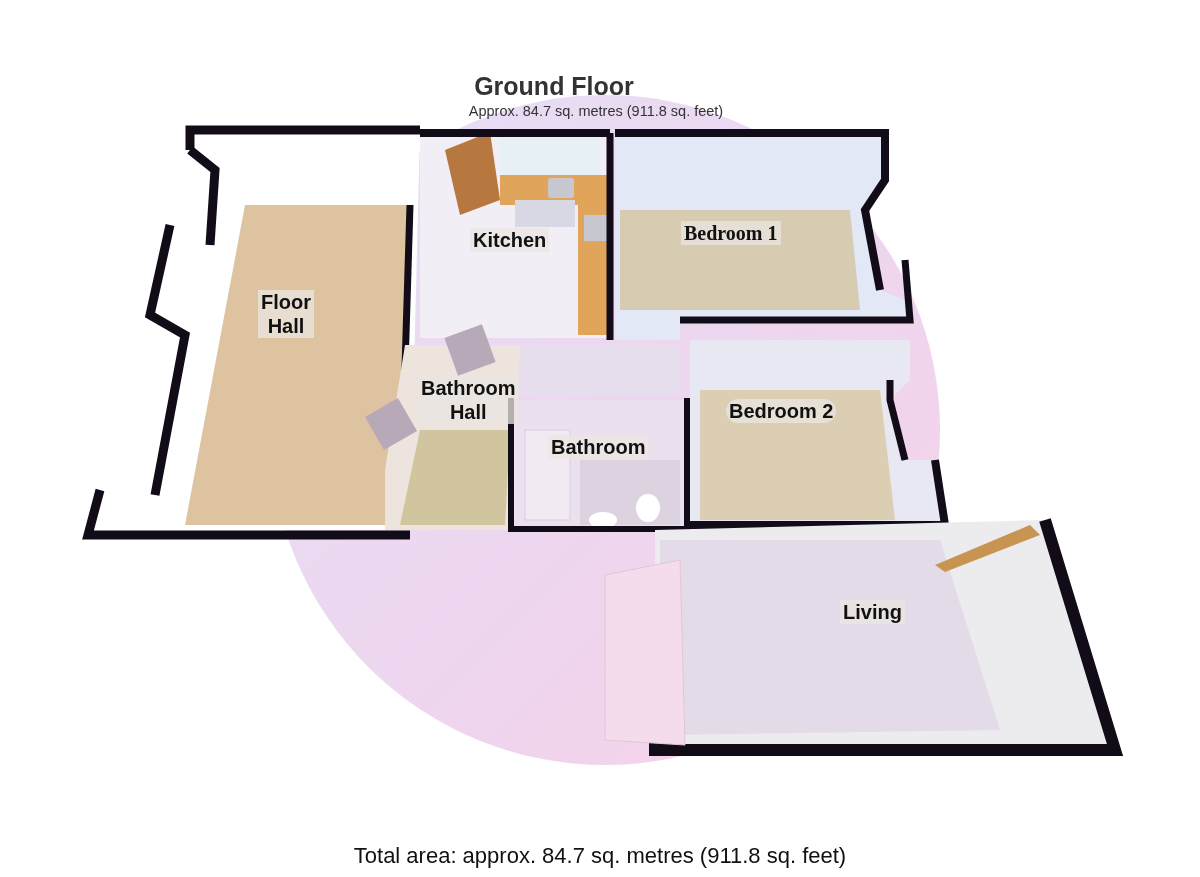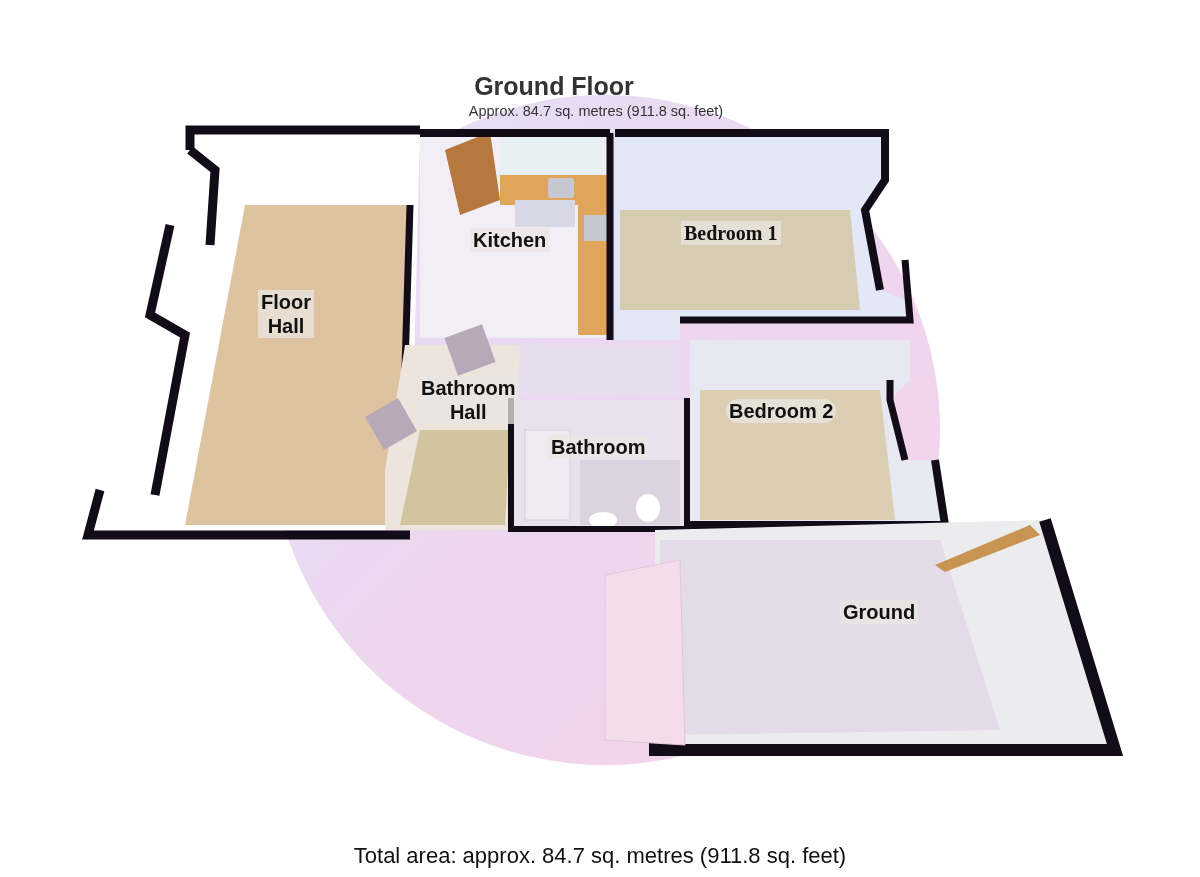--- a/index.html
+++ b/index.html
@@ -99,15 +99,15 @@
   <div>Hall</div>
 </div>
 <div class="abs label" style="left:470px; top:228px;">Kitchen</div>
 <div class="abs label" style="left:681px; top:221px;font-family:Liberation Serif, serif;">Bedroom 1</div>
 <div class="abs label" style="left:418px; top:376px;">
   <div>Bathroom</div>
   <div>Hall</div>
 </div>
 <div class="abs label" style="left:548px; top:435px;">Bathroom</div>
 <div class="abs label" style="left:726px; top:399px;border-radius:12px;">Bedroom 2</div>
-<div class="abs label" style="left:840px; top:600px;">Ground</div>
+<div class="abs label" style="left:840px; top:600px;">Living</div>
 
 <div class="abs total">Total area: approx. 84.7 sq. metres (911.8 sq. feet)</div>
 
 </body></html>

